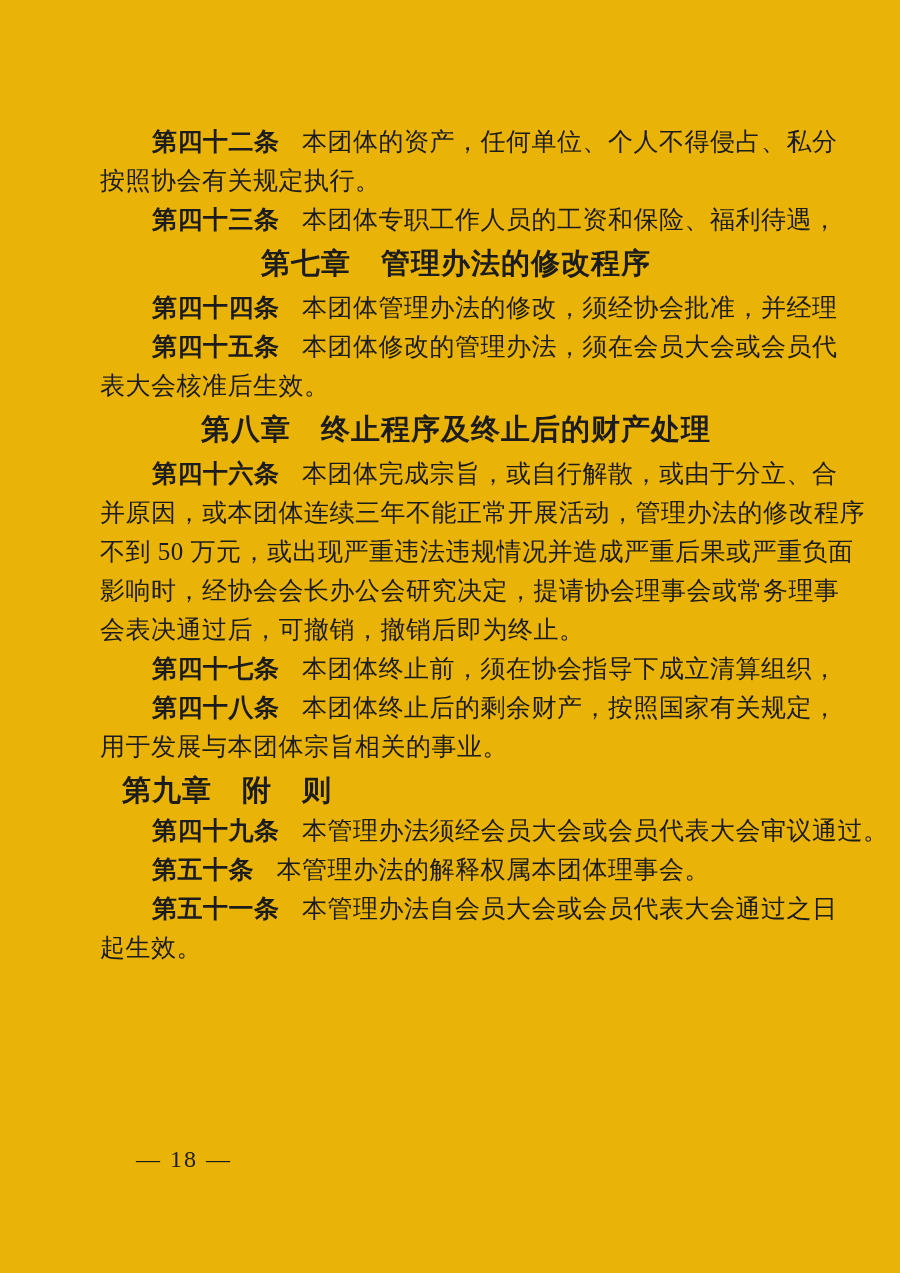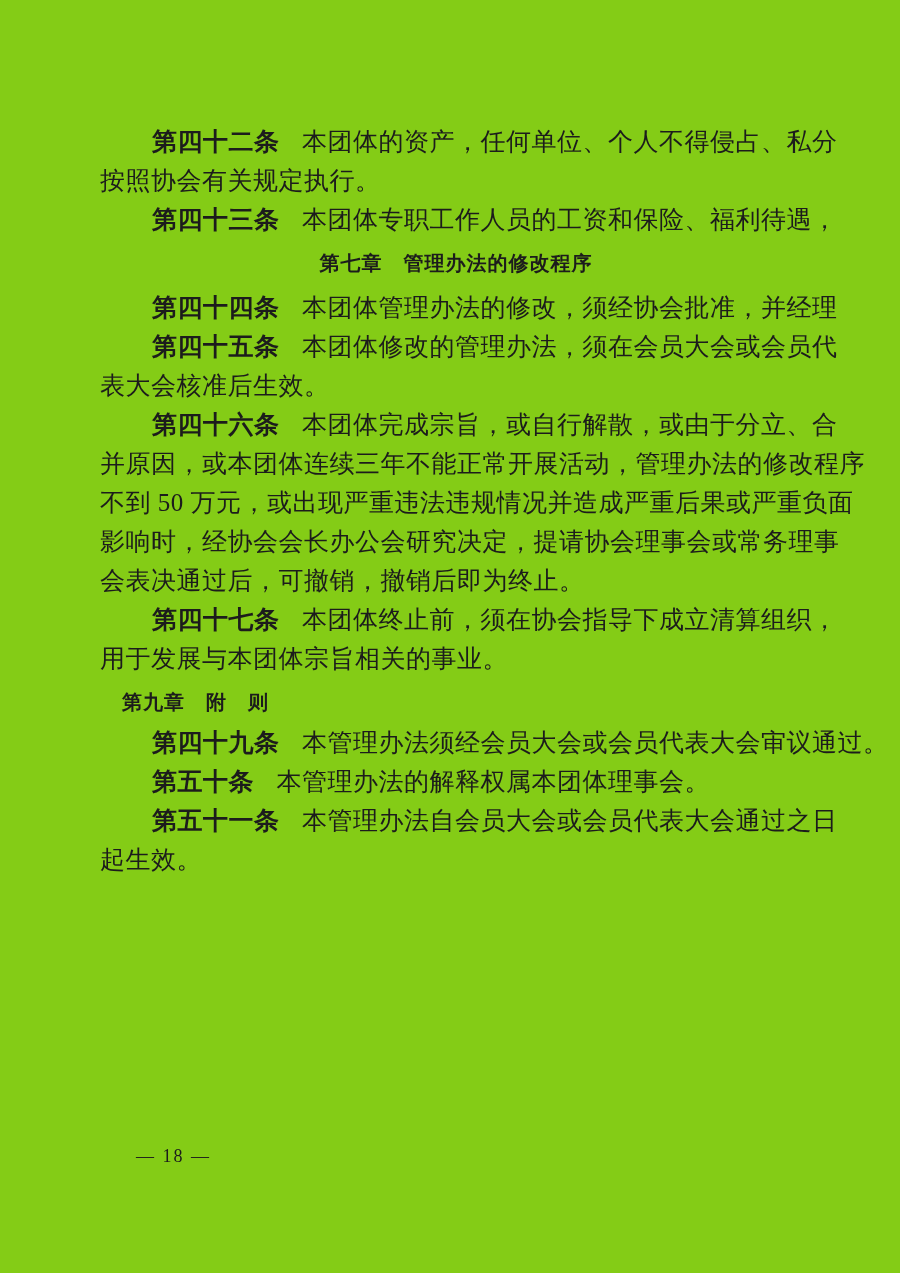--- a/index.html
+++ b/index.html
@@ -4,21 +4,21 @@
 <style>
   html, body {
     margin: 0;
     padding: 0;
     background: #e8e8e8;
   }
   .page {
     position: relative;
     width: 900px;
     height: 1273px;
-    background: #84cc16;
+    background: #eab308;
     overflow: hidden;
     font-family: "Liberation Serif", serif;
     color: #1c1c1c;
   }
   .content {
     position: absolute;
     left: 100px;
     top: 122px;
     width: 712px;
   }
@@ -32,58 +32,60 @@
   .indent {
     padding-left: 52px;
   }
   .lead {
     font-weight: bold;
     margin-right: 0.9em;
   }
   .chapter {
     font-family: "Liberation Sans", sans-serif;
     font-weight: bold;
-    font-size: 20px;
+    font-size: 29px;
     letter-spacing: 1px;
   }
   .chapter-center {
     text-align: center;
     margin: 5px 0;
   }
   .chapter-left {
     padding-left: 22px;
     margin: 5px 0 1px 0;
   }
   .footer {
     position: absolute;
     left: 136px;
     top: 1146px;
-    font-size: 18px;
+    font-size: 24px;
     letter-spacing: 2px;
     color: #1c1c1c;
   }
 </style>
 </head>
 <body>
 
 <div class="page">
   <div class="content">
       <div class="line indent"><span class="lead">第四十二条</span><span>本团体的资产，任何单位、个人不得侵占、私分</span></div>
       <div class="line"><span>按照协会有关规定执行。</span></div>
       <div class="line indent"><span class="lead">第四十三条</span><span>本团体专职工作人员的工资和保险、福利待遇，</span></div>
       <div class="line chapter chapter-center">第七章　管理办法的修改程序</div>
       <div class="line indent"><span class="lead">第四十四条</span><span>本团体管理办法的修改，须经协会批准，并经理</span></div>
       <div class="line indent"><span class="lead">第四十五条</span><span>本团体修改的管理办法，须在会员大会或会员代</span></div>
       <div class="line"><span>表大会核准后生效。</span></div>
+      <div class="line chapter chapter-center">第八章　终止程序及终止后的财产处理</div>
       <div class="line indent"><span class="lead">第四十六条</span><span>本团体完成宗旨，或自行解散，或由于分立、合</span></div>
       <div class="line"><span>并原因，或本团体连续三年不能正常开展活动，管理办法的修改程序</span></div>
       <div class="line"><span>不到 50 万元，或出现严重违法违规情况并造成严重后果或严重负面</span></div>
       <div class="line"><span>影响时，经协会会长办公会研究决定，提请协会理事会或常务理事</span></div>
       <div class="line"><span>会表决通过后，可撤销，撤销后即为终止。</span></div>
       <div class="line indent"><span class="lead">第四十七条</span><span>本团体终止前，须在协会指导下成立清算组织，</span></div>
+      <div class="line indent"><span class="lead">第四十八条</span><span>本团体终止后的剩余财产，按照国家有关规定，</span></div>
       <div class="line"><span>用于发展与本团体宗旨相关的事业。</span></div>
       <div class="line chapter chapter-left">第九章　附　则</div>
       <div class="line indent"><span class="lead">第四十九条</span><span>本管理办法须经会员大会或会员代表大会审议通过。</span></div>
       <div class="line indent"><span class="lead">第五十条</span><span>本管理办法的解释权属本团体理事会。</span></div>
       <div class="line indent"><span class="lead">第五十一条</span><span>本管理办法自会员大会或会员代表大会通过之日</span></div>
       <div class="line"><span>起生效。</span></div>
     </div>
   <div class="footer">— 18 —</div>
 </div>
 

